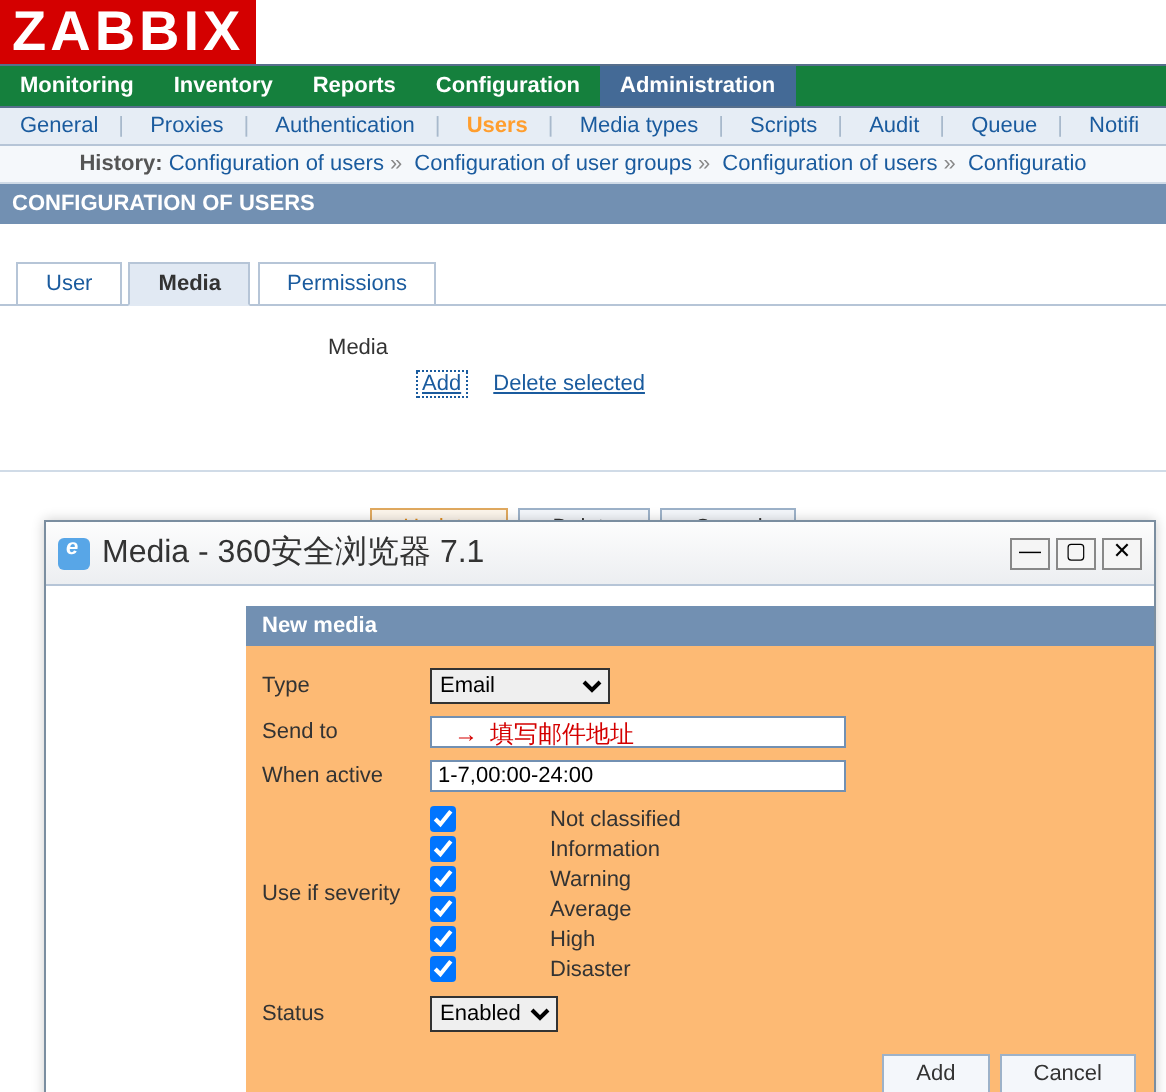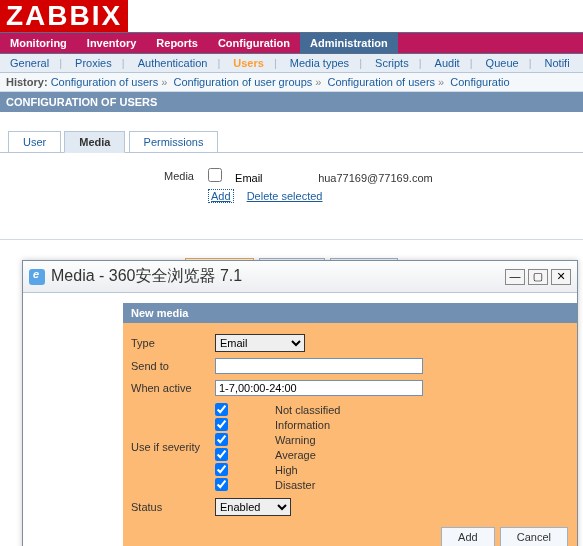--- a/index.html
+++ b/index.html
@@ -1,29 +1,29 @@
 <!DOCTYPE html>
 <html><head>
 <meta charset="utf-8">
 <style>
 * { box-sizing: border-box; margin: 0; padding: 0; font-family: Verdana, Arial, sans-serif; }
 body { font-size: 11px; background: #fff; width: 583px; }
 
 .logo { background: #d40000; color: #fff; font-size: 28px; font-weight: bold; letter-spacing: 2px; padding: 0 6px; display: inline-block; font-family: Arial, sans-serif; }
 
-.nav-main { background: #be185d; border-top: 1px solid #576f8c; border-bottom: 1px solid #576f8c; }
+.nav-main { background: #15803d; border-top: 1px solid #576f8c; border-bottom: 1px solid #576f8c; }
 .nav-main .tab { display: inline-block; padding: 4px 10px; color: #fff; font-weight: bold; font-size: 11px; cursor: pointer; }
 .nav-main .tab.active { background: #446a96; }
 
 .nav-sub { background: #e6edf5; border-bottom: 1px solid #b6c5d7; padding: 3px 0; white-space: nowrap; overflow: hidden; }
 .nav-sub .item { display: inline-block; padding: 0 10px; color: #1a5b9e; cursor: pointer; font-size: 11px; }
 .nav-sub .sep { color: #a8b9cc; }
 .nav-sub .item.active { color: #ff9e2e; font-weight: bold; }
 
-.history { background: #f5f8fb; border-bottom: 1px solid #d0dbe7; padding: 3px 6px; font-size: 11px; color: #555; white-space: nowrap; overflow: hidden; }
+.history { background: #f5f8fb; border-bottom: 1px solid #d0dbe7; padding: 3px 6px; font-size: 11px; color: #555; white-space: nowrap; overflow: hidden; text-align: center; }
 .history a { color: #1a5b9e; text-decoration: none; }
 .history .sep2 { color: #888; padding: 0 3px; }
 
 .page-title { background: #7290b2; color: #fff; font-weight: bold; padding: 4px 6px; font-size: 11px; }
 
 .white-gap { height: 12px; background: #fff; }
 
 .tab-bar { border-bottom: 1px solid #b6c5d7; padding: 6px 0 0 8px; }
 .tab-bar .ptab { display: inline-block; padding: 4px 14px; border: 1px solid #b6c5d7; background: #fff; position: relative; top: 1px; font-size: 11px; color: #1a5b9e; cursor: pointer; }
 .tab-bar .ptab.active { background: #e1e9f3; border-bottom: 1px solid #e1e9f3; font-weight: bold; color: #333; }
@@ -106,25 +106,20 @@
 
 <div class="tab-bar">
   <span class="ptab">User</span>
   <span class="ptab active">Media</span>
   <span class="ptab">Permissions</span>
 </div>
 
 <div class="content">
   <div class="row-line">
     <div class="lbl">Media</div>
-    <div class="cell">
-      <input type="checkbox" class="chk" style="">
-      <span class="mediacol1">Email</span>
-      <span class="mediacol2">hua77169@77169.com</span>
-    </div>
   </div>
   <div class="row-line">
     <div class="lbl"></div>
     <div class="cell">
       <span class="link addbox">Add</span>
       <span class="link">Delete selected</span>
     </div>
   </div>
 </div>
 
@@ -151,20 +146,21 @@
       <div class="frow">
         <div class="flabel">Type</div>
         <select class="fsel" style="width:90px">
           <option>Email</option>
         </select>
       </div>
       <div class="frow">
         <div class="flabel">Send to</div>
         <div style="position:relative">
           <input class="finput wide" value="" style="">
+          <span style="position:absolute;left:6px;top:1px;pointer-events:none" class="anno"><span class="arrow">→</span><span>填写邮件地址</span></span>
         </div>
       </div>
       <div class="frow">
         <div class="flabel">When active</div>
         <input class="finput wide" value="1-7,00:00-24:00" style="">
       </div>
       <div class="frow" style="align-items:center">
         <div class="flabel">Use if severity</div>
         <div class="sev-list">
           <div class="sev-row">
@@ -188,21 +184,21 @@
               <label>High</label>
             </div>
           <div class="sev-row">
               <input type="checkbox" checked="" style="">
               <label>Disaster</label>
             </div>
         </div>
       </div>
       <div class="frow">
         <div class="flabel">Status</div>
-        <select class="fsel" style="width:76px">
+        <select class="fsel" style="width:64px">
           <option>Enabled</option>
         </select>
       </div>
       <div class="panel-foot">
         <button class="btn">Add</button>
         <button class="btn">Cancel</button>
       </div>
     </div>
   </div>
 </div>

